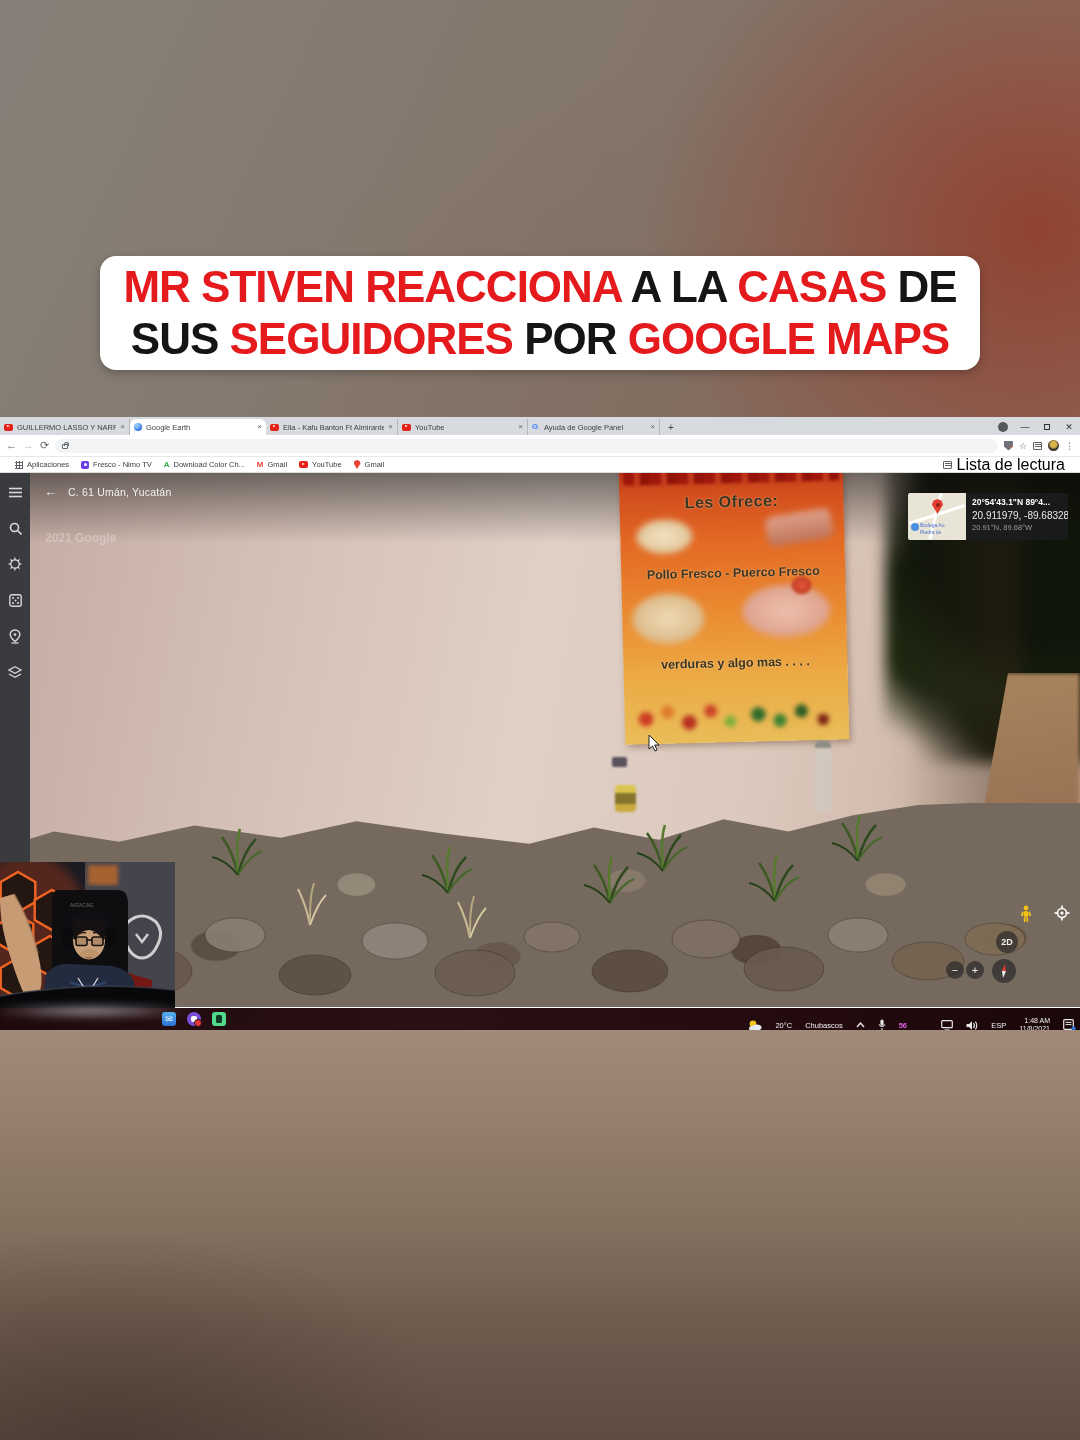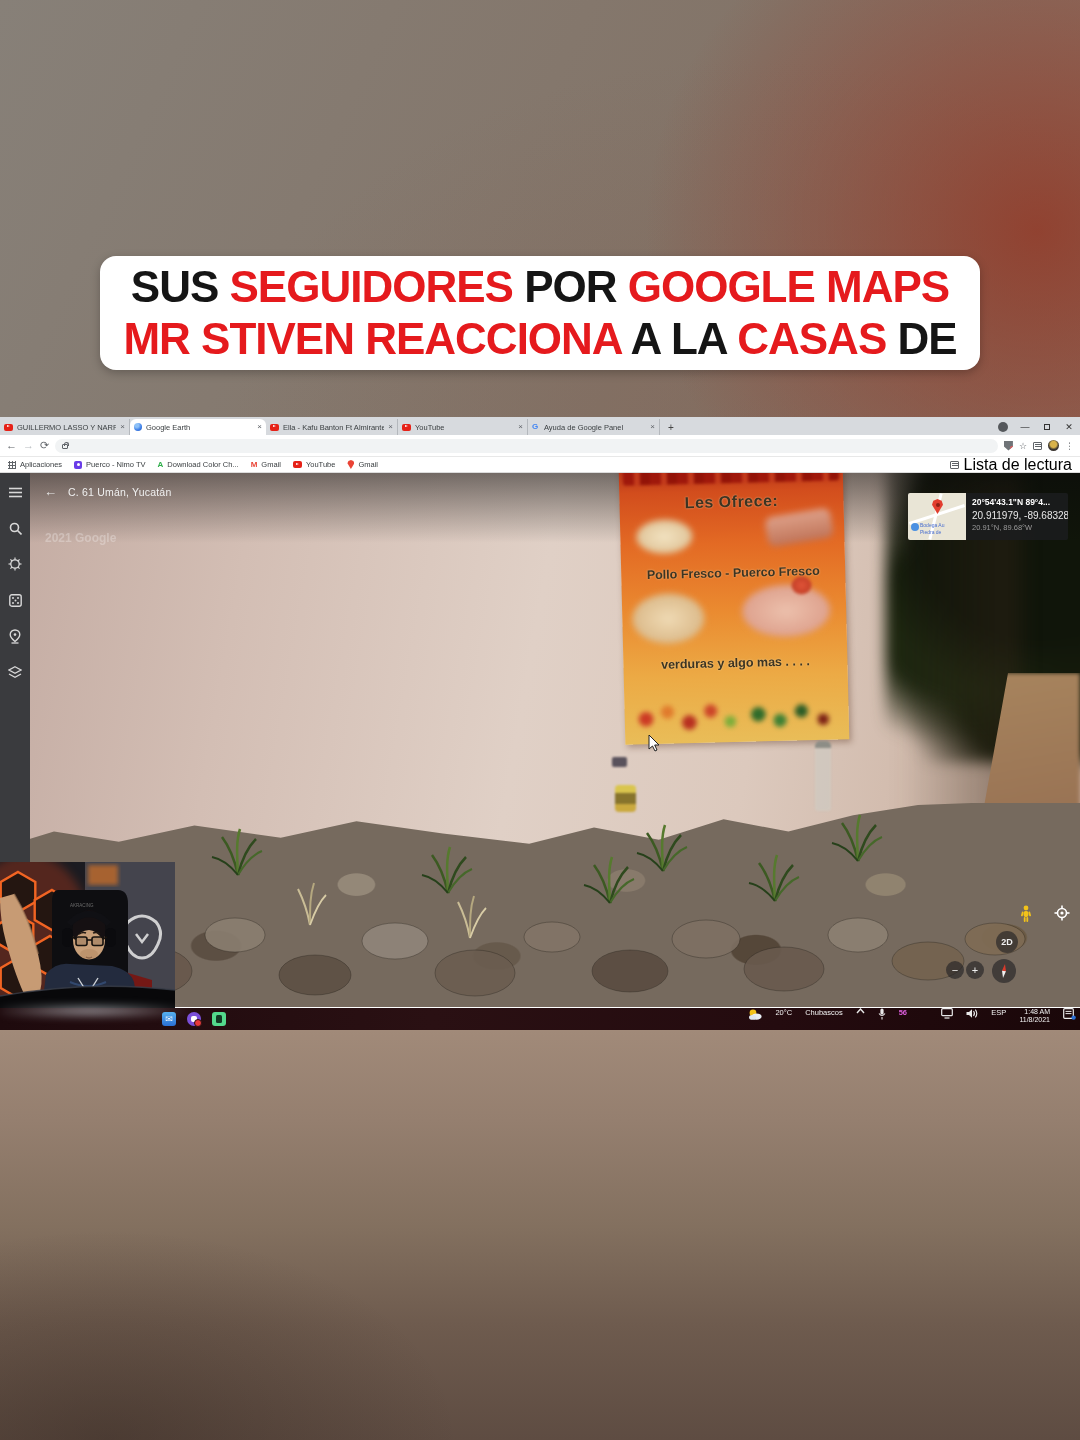--- a/index.html
+++ b/index.html
@@ -42,21 +42,21 @@
   .navic.dim { color:#b8bcc0; }
   #addr { flex:1; height:14px; background:#f1f3f4; border-radius:7px; display:flex; align-items:center; padding:0 7px; gap:4px; overflow:hidden; }
   #addr .lock { width:6px; height:5px; border:1px solid #5f6368; border-radius:1px; position:relative; margin-top:2px; }
   #addr .lock:before { content:""; position:absolute; left:0.5px; top:-3px; width:3px; height:3px; border:1px solid #5f6368; border-bottom:none; border-radius:3px 3px 0 0; }
   #addr .url { font-size:7.5px; color:#202124; white-space:nowrap; overflow:hidden; }
   .tbicon { color:#5f6368; font-size:9px; flex:0 0 auto; }
   #avatar { width:11px; height:11px; border-radius:50%; background:radial-gradient(circle at 50% 40%, #d8b24a 0 35%, #3a3530 60%); }
   #shield { width:9px; height:10px; background:#707478; clip-path:polygon(0 0,100% 0,100% 60%,50% 100%,0 60%); position:relative; }
   #shield:after { content:""; position:absolute; right:-1px; bottom:1px; width:4px; height:4px; background:#e05a5a; border-radius:50%; }
 
-  #bookmarks { left:0; top:40px; width:1080px; height:16px; background:#fff; display:flex; align-items:center; padding:0 8px; gap:12px; border-bottom:1px solid #dcdcdc; }
+  #bookmarks { left:0; top:40px; width:1080px; height:16px; background:#fff; display:flex; align-items:center; padding:0 15px; gap:12px; border-bottom:1px solid #dcdcdc; }
   .bm { display:flex; align-items:center; gap:4px; }
   .bm .bl { font-size:7.5px; color:#3c4043; white-space:nowrap; }
   .bm-grid { width:8px; height:8px; background:
       radial-gradient(circle, #5f6368 1px, transparent 1.2px) 0 0/3px 3px; }
   .bm-nimo { width:8px; height:8px; border-radius:2px; background:#6a3de8; position:relative; }
   .bm-nimo:after{ content:""; position:absolute; left:2.5px; top:2.5px; width:3px; height:3px; background:#fff; border-radius:50%; }
   .bm-a { font-size:8px; font-weight:bold; color:#2fae4a; line-height:8px; }
   .bm-m { font-size:8px; font-weight:bold; color:#ea4335; line-height:8px; }
   .bm-pin { width:7px; height:9px; background:#ea4335; clip-path:polygon(50% 100%,0 35%,15% 10%,50% 0,85% 10%,100% 35%); }
   #readlist { margin-left:auto; display:flex; align-items:center; gap:4px; }
@@ -181,40 +181,40 @@
   #deskglare { position:absolute; left:0; top:-4px; width:300px; height:14px; filter:blur(5px);
     background:radial-gradient(ellipse 150px 8px at 90px 7px, rgba(215,222,228,.95), transparent 70%); }
   #tb-icons { position:absolute; left:162px; top:4px; display:flex; gap:11px; align-items:center; }
   .tb-ic { width:14px; height:14px; position:relative; }
   #ic-mail { background:linear-gradient(180deg,#57b2ef,#2a6fd4); border-radius:3px; color:#fff; font-size:9px; display:flex; align-items:center; justify-content:center; }
   #ic-nimo { background:#7a4fd8; border-radius:50%; }
   #ic-nimo:before { content:""; position:absolute; left:4px; top:4px; width:6px; height:6px; background:#fff; border-radius:2px; }
   #ic-nimo:after { content:""; position:absolute; right:-1px; bottom:-1px; width:6px; height:6px; background:#e83a3a; border-radius:50%; border:1px solid #2a1013; }
   #ic-green { background:#53d98c; border-radius:3px; }
   #ic-green:before { content:""; position:absolute; left:4px; top:3px; width:6px; height:8px; background:#123a24; border-radius:1.5px; }
-  #tray { position:absolute; right:0; top:0; height:34px; display:flex; gap:13px; padding-right:4px; color:#f2f2f2; font-size:7.5px; }
+  #tray { position:absolute; right:0; top:0; height:34px; display:flex; align-items:center; gap:13px; padding-right:4px; color:#f2f2f2; font-size:7.5px; }
   #stat-pink { color:#e060e0; font-weight:bold; }
   #stat-orange { color:#e8a020; font-weight:bold;margin-top:32px; }
   #clock { text-align:right; font-size:7px; line-height:8px; }
   .tray-svg { display:block; }
 
   
   #bottomblur { left:0; top:1030px; width:1080px; height:410px;
     background:
       radial-gradient(ellipse 500px 300px at 10% 100%, rgba(40,28,22,.35), transparent 70%),
       linear-gradient(180deg, #a18a79 0%, #957f6f 22%, #83705f 48%, #6e5b4e 72%, #5e4c42 100%); }
 </style>
 </head>
 <body>
 
 <div id="stage">
 
   <div class="abs" id="banner">
+    <div class="tl"><span class="t-red">MR STIVEN REACCIONA</span><span class="t-blk"> A LA </span><span class="t-red">CASAS</span><span class="t-blk"> DE</span></div>
     <div class="tl"><span class="t-blk">SUS </span><span class="t-red">SEGUIDORES</span><span class="t-blk"> POR </span><span class="t-red">GOOGLE MAPS</span></div>
-    <div class="tl"><span class="t-red">MR STIVEN REACCIONA</span><span class="t-blk"> A LA </span><span class="t-red">CASAS</span><span class="t-blk"> DE</span></div>
   </div>
 
   <div class="abs" id="browser">
 
     <div class="abs" id="tabstrip">
       <div class="tab inactive" style="width:130px">
         <span class="fav-yt"></span>
         <span class="ttl">GUILLERMO LASSO Y NARRADO</span>
         <span class="tclose">×</span>
       </div>
@@ -261,21 +261,21 @@
       <span class="tbicon">⋮</span>
     </div>
 
     <div class="abs" id="bookmarks">
       <div class="bm">
           <span class="bm-grid"></span>
           <span class="bl">Aplicaciones</span>
         </div>
       <div class="bm">
           <span class="bm-nimo"></span>
-          <span class="bl">Puerco - Nimo TV</span>
+          <span class="bl">Fresco - Nimo TV</span>
         </div>
       <div class="bm">
           <span class="bm-a">A</span>
           <span class="bl">Download Color Ch...</span>
         </div>
       <div class="bm">
           <span class="bm-m">M</span>
           <span class="bl">Gmail</span>
         </div>
       <div class="bm">

